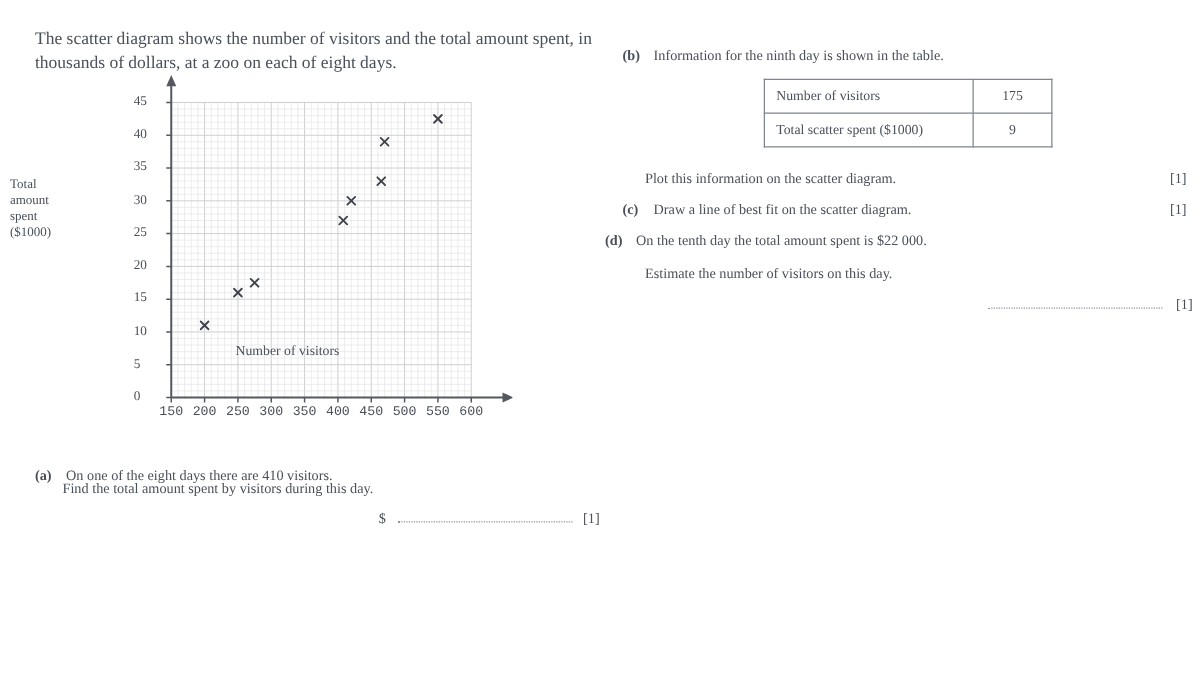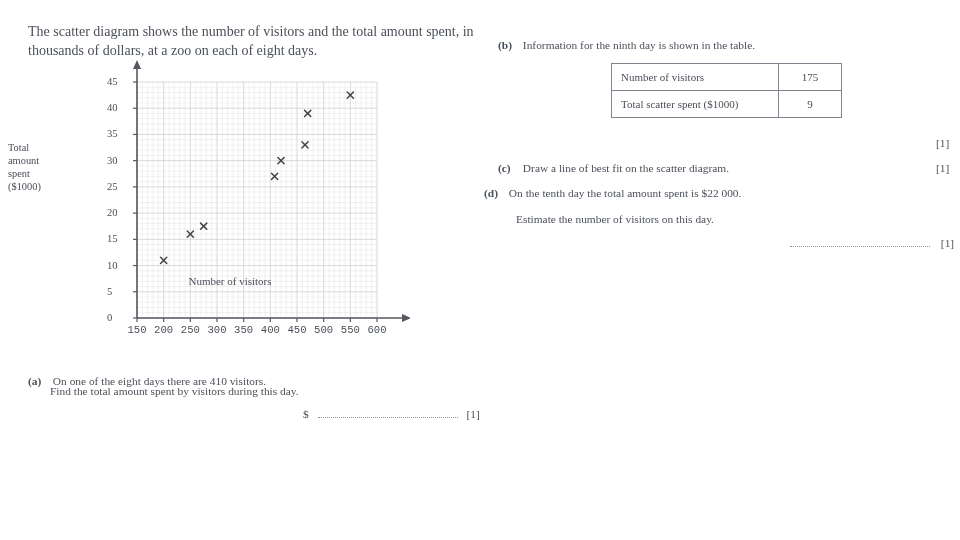--- a/index.html
+++ b/index.html
@@ -245,20 +245,21 @@
         <td class="k">Number of visitors</td>
         <td class="v">175</td>
       </tr>
       <tr>
         <td class="k">Total scatter spent ($1000)</td>
         <td class="v">9</td>
       </tr>
     </tbody>
   </table>
 
+  <div class="subline" style="left:516px; top:137px;">Plot this information on the scatter diagram.</div>
   <div class="mark" style="position:absolute; left:936px; top:137px;">[1]</div>
 
   <div class="qrow" style="left:498px; top:162px;">
     <span class="qlab">(c)</span>
     <span class="qtext">Draw a line of best fit on the scatter diagram.</span>
   </div>
   <div class="mark" style="position:absolute; left:936px; top:162px;">[1]</div>
 
   <div class="qrow" style="left:484px; top:187px;">
     <span class="qlab">(d)</span>

